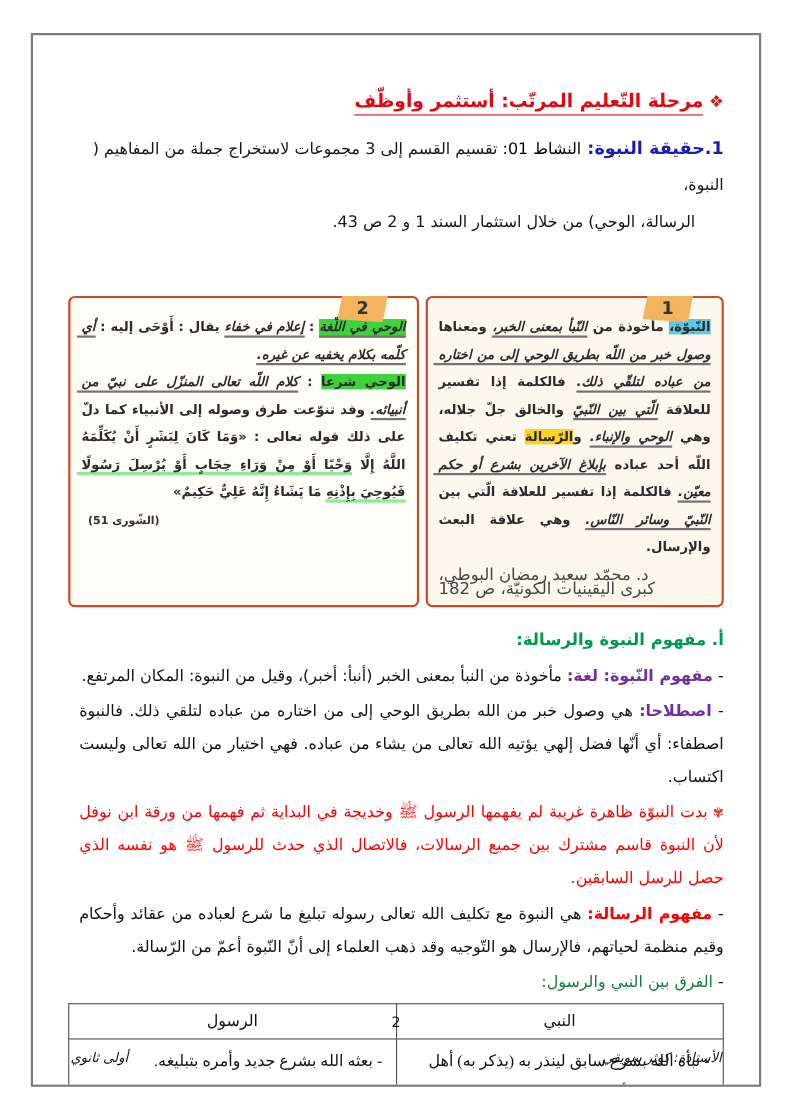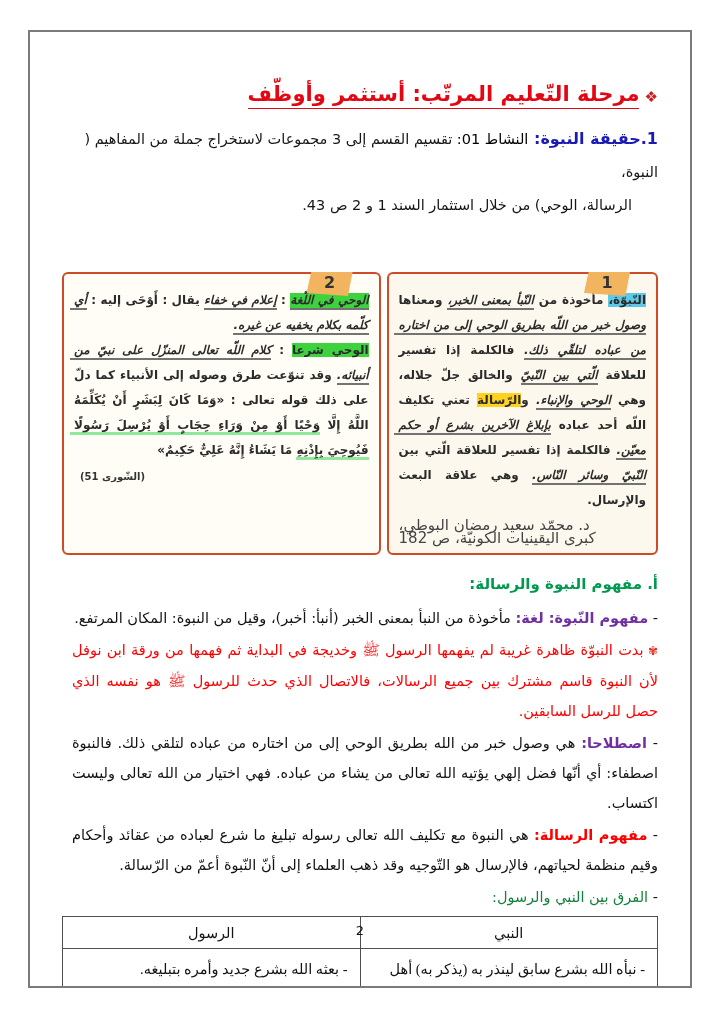--- a/index.html
+++ b/index.html
@@ -5,21 +5,21 @@
   * { margin:0; padding:0; box-sizing:border-box; }
   html,body { width:720px; height:1018px; background:#ffffff; overflow:hidden;
     font-family:"DejaVu Sans", sans-serif; }
   .frame { position:absolute; left:28px; top:30px; width:664px; height:958px;
     border:2px solid #7b7b7b; background:#fff; overflow:hidden; }
   .content { position:relative; padding:50px 32px 0 32px; direction:rtl; }
 
   
   .title-row { text-align:right; margin-bottom:16px; }
   .tbullet { color:#d21c1c; font-size:15px; font-weight:bold; vertical-align:middle; }
-  .title { color:#e30613; font-size:21px; font-weight:bold;
+  .title { color:#e30613; font-size:17px; font-weight:bold;
     border-bottom:1.6px solid #e30613; padding-bottom:2px; }
 
   
   .activity { font-size:14.5px; line-height:33px; color:#161616; text-align:right; }
   .act-head { color:#1a1ab5; font-weight:bold; font-size:16px; }
   .act-label { color:#000000; }
   .act-line2 { padding-right:26px; }
 
   
   .banner { position:relative; height:46px; margin-top:2px; }
@@ -110,22 +110,22 @@
         <div class="box-src">
           <div>د. محمّد سعيد رمضان البوطي،</div>
           <div>كبرى اليقينيات الكونيّة، ص 182</div>
         </div>
       </div>
     </div>
 
     <div class="body-block">
       <div class="sec-head">أ.  مفهوم النبوة والرسالة:</div>
       <div class="para"><span class="seg ">- </span><span class="seg purple">مفهوم النّبوة: لغة:</span><span class="seg "> مأخوذة من النبأ بمعنى الخبر (أنبأ: أخبر)، وقيل من النبوة: المكان المرتفع.</span></div>
+      <div class="para"><span class="seg ">- </span><span class="seg purple">اصطلاحا:</span><span class="seg "> هي وصول خبر من الله بطريق الوحي إلى من اختاره من عباده لتلقي ذلك. فالنبوة اصطفاء: أي أنّها فضل إلهي يؤتيه الله تعالى من يشاء من عباده. فهي اختيار من الله تعالى وليست اكتساب.</span></div>
       <div class="para note"><span class="seg red-mark">✾ </span><span class="seg red">بدت النبوّة ظاهرة غريبة لم يفهمها الرسول ﷺ وخديجة في البداية ثم فهمها من ورقة ابن نوفل لأن النبوة قاسم مشترك بين جميع الرسالات، فالاتصال الذي حدث للرسول ﷺ هو نفسه الذي حصل للرسل السابقين.</span></div>
-      <div class="para"><span class="seg ">- </span><span class="seg purple">اصطلاحا:</span><span class="seg "> هي وصول خبر من الله بطريق الوحي إلى من اختاره من عباده لتلقي ذلك. فالنبوة اصطفاء: أي أنّها فضل إلهي يؤتيه الله تعالى من يشاء من عباده. فهي اختيار من الله تعالى وليست اكتساب.</span></div>
       <div class="para"><span class="seg ">- </span><span class="seg red bold">مفهوم الرسالة:</span><span class="seg "> هي النبوة مع تكليف الله تعالى رسوله تبليغ ما شرع لعباده من عقائد وأحكام وقيم منظمة لحياتهم، فالإرسال هو التّوجيه وقد ذهب العلماء إلى أنّ النّبوة أعمّ من الرّسالة.</span></div>
       <div class="para"><span class="seg ">- </span><span class="seg blue">الفرق بين النبي والرسول:</span></div>
 
       <table class="cmp-table">
         <tbody>
             <tr>
           <th>النبي</th>
           <th>الرسول</th>
         </tr>
         <tr>
@@ -136,13 +136,17 @@
           </td>
         </tr>
 
       </tbody>
         </table>
 
     </div>
   </div>
 
   <div class="pagenum">2</div>
+  <div class="footer">
+    <span>أولى ثانوي</span>
+    <span>الأستاذة: كوثر سويقي</span>
+  </div>
 </div>
 
 </body></html>

